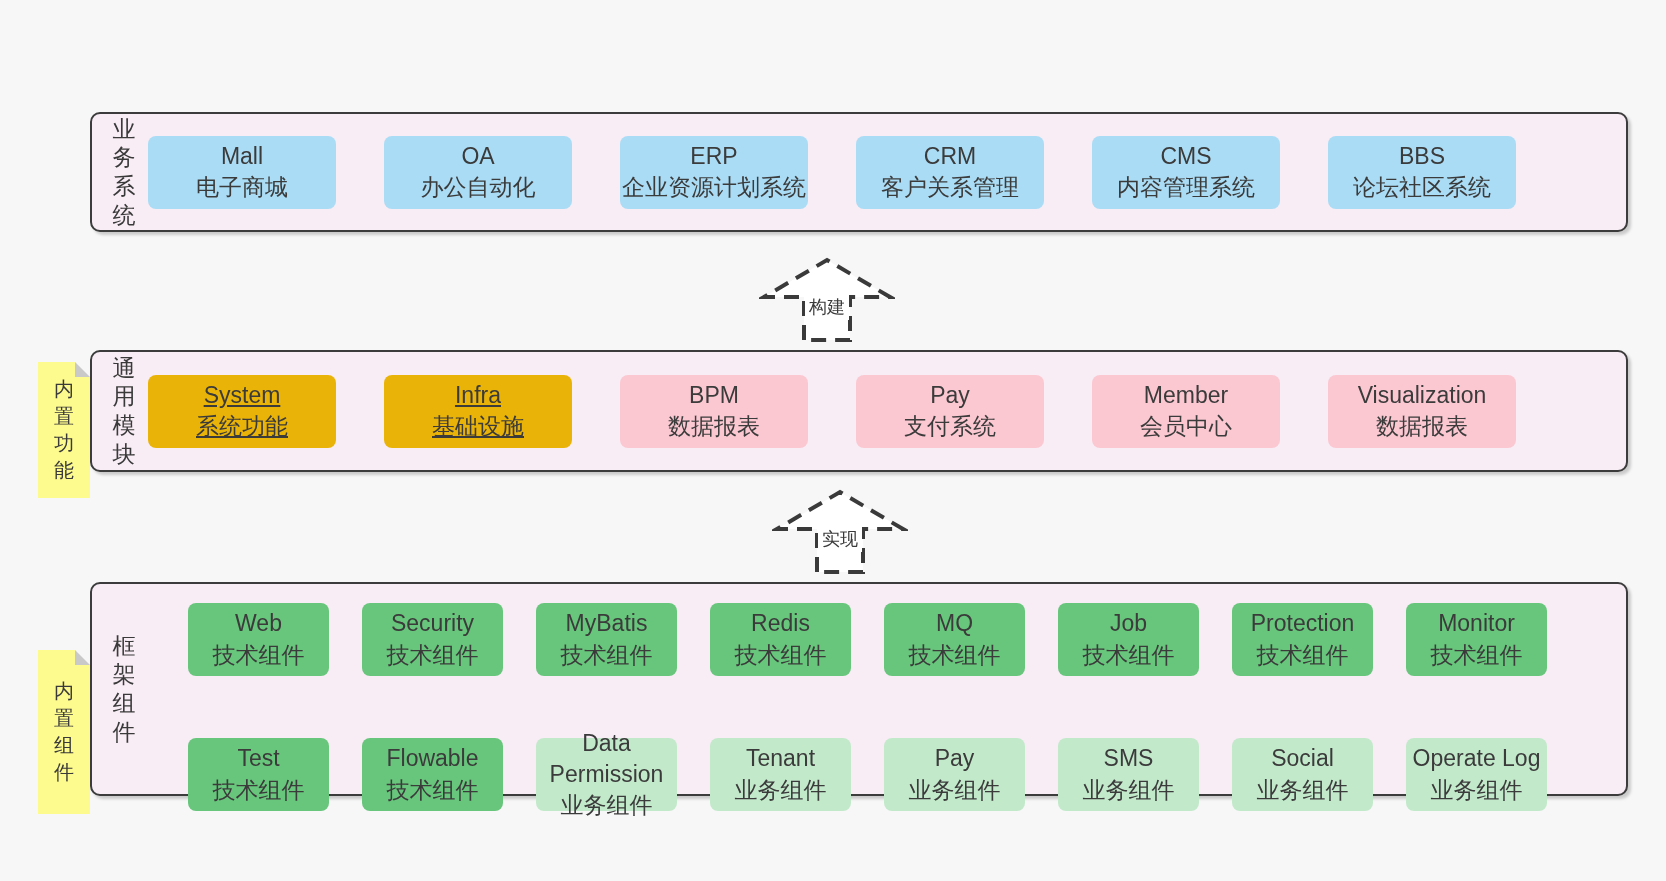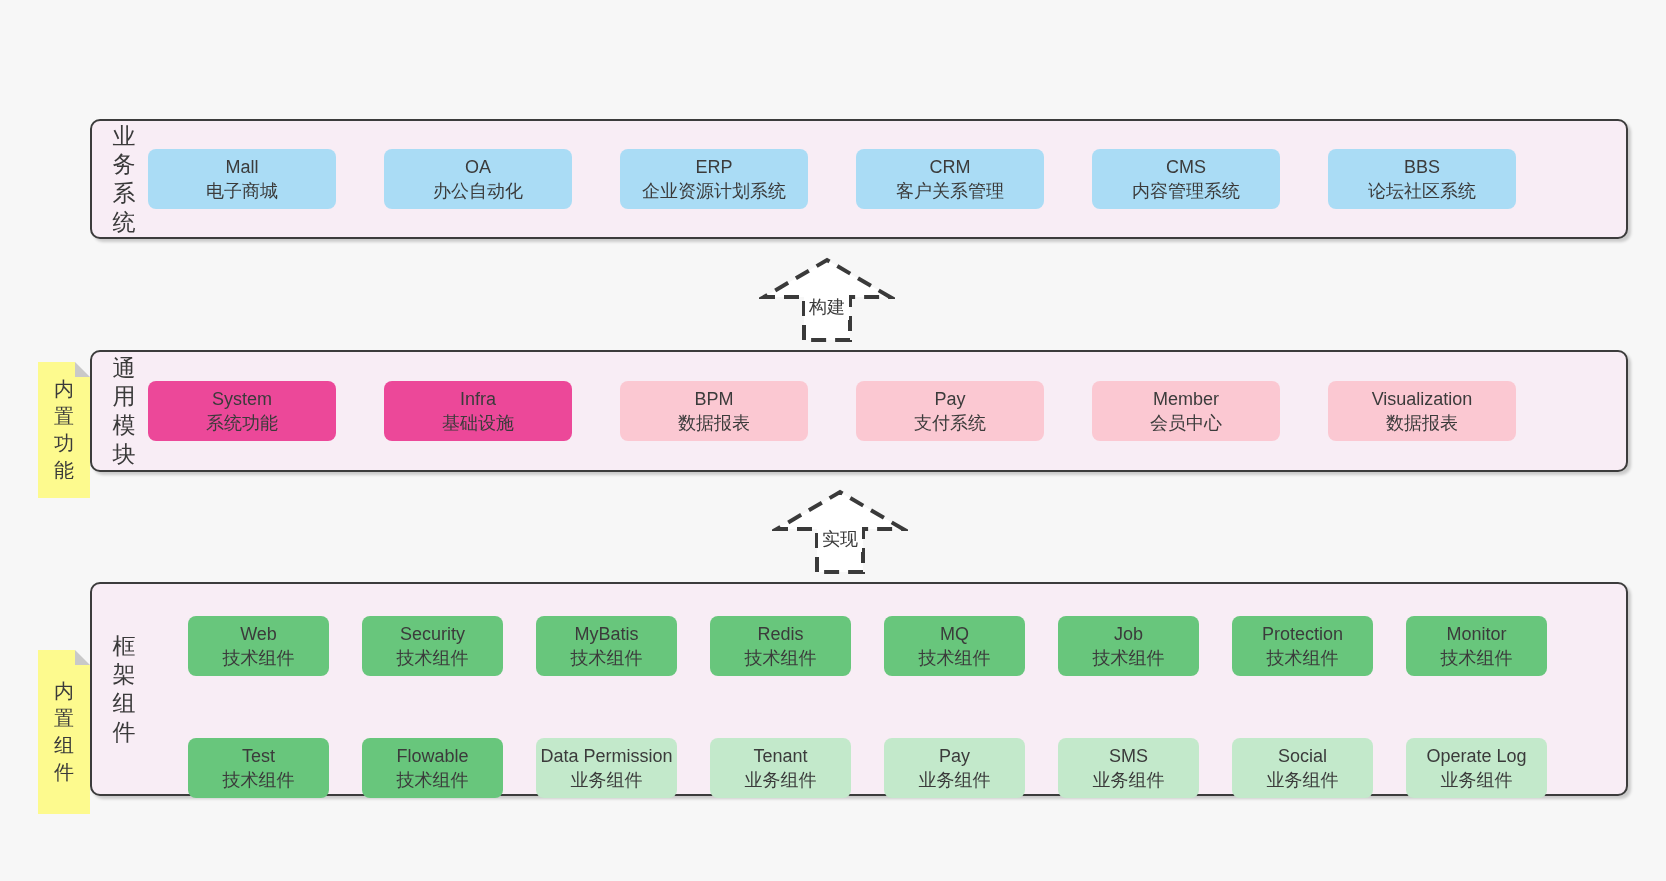--- a/index.html
+++ b/index.html
@@ -7,40 +7,40 @@
     width:1666px; height:881px; position:relative; overflow:hidden;
     background:#f7f7f7; color:#3a3a3a;
     font-family:"Liberation Sans","DejaVu Sans",sans-serif;
   }
   .layer {
     position:absolute; left:90px; width:1538px; box-sizing:border-box;
     background:#f8edf5; border:2px solid #3c3c3c; border-radius:10px;
     box-shadow:3px 3px 3px rgba(0,0,0,0.18);
     display:flex; align-items:center; padding-left:12px;
   }
-  .layer-1 { top:119px; height:120px; }
+  .layer-1 { top:112px; height:120px; }
   .layer-2 { top:350px; height:122px; }
   .layer-3 { top:582px; height:214px;gap:40px; }
   .v-text {
     width:1.08em; word-break:break-all; text-align:center;
     font-size:23px; line-height:1.25; color:#3a3a3a;
   }
   .layer-label { flex:0 0 40px; display:flex; justify-content:center; }
   .boxes { display:flex; gap:48px; margin-left:4px; }
   .grid { display:flex; flex-direction:column; gap:26px; margin-left:4px; }
   .row { display:flex; gap:33px; }
   .box {
-    width:188px; height:60px; border-radius:8px;
+    width:188px; height:73px; border-radius:8px;
     display:flex; flex-direction:column; align-items:center; justify-content:center;
-    text-align:center; font-size:18px; line-height:1.35; color:#3b3b3b;
+    text-align:center; font-size:23px; line-height:1.35; color:#3b3b3b;
     padding:2px; box-sizing:border-box;
   }
   .box.small { width:141px;margin-top:36px; }
   .box[data-variant="blue"]        { background:#aadcf5; }
-  .box[data-variant="red"]         { background:#ec4899; }
+  .box[data-variant="red"]         { background:#eab308;text-decoration:underline; }
   .box[data-variant="pink"]        { background:#fbc8d2; }
   .box[data-variant="green"]       { background:#68c67c; }
   .box[data-variant="green-light"] { background:#c3e9cb; }
   .note {
     position:absolute; left:38px; width:52px; background:#fdfa8e;
     display:flex; align-items:center; justify-content:center;
   }
   .note::before {
     content:""; position:absolute; top:0; right:0;
     border-style:solid; border-width:0 15px 15px 0;

